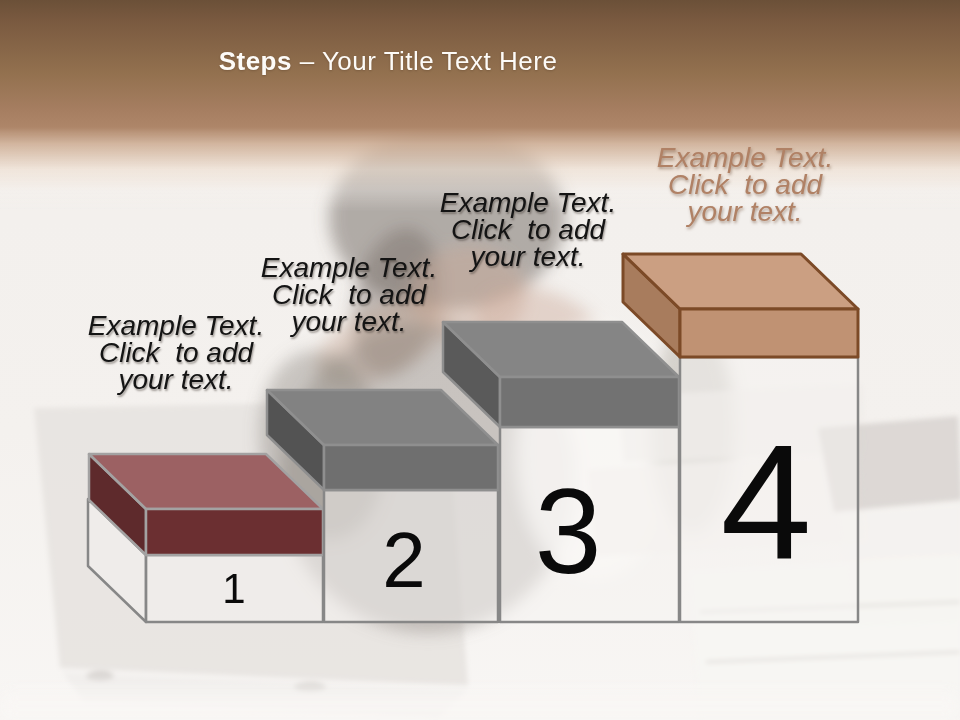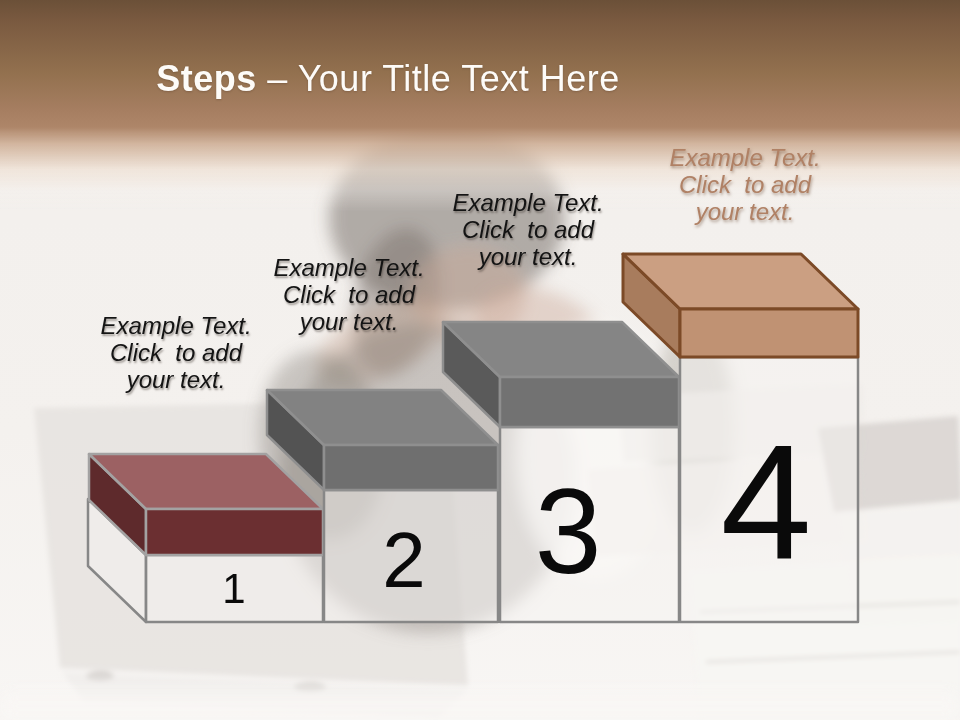--- a/index.html
+++ b/index.html
@@ -10,28 +10,28 @@
   }
   .layer{position:absolute;left:0;top:0;width:960px;height:720px;}
   .header-gradient{
     position:absolute;left:0;top:0;width:960px;height:212px;
     background:linear-gradient(180deg,
       #6b5038 0%, #7a5a40 10%, #93714f 35%, #a67e61 52%, #ae8669 60%,
       rgba(206,174,149,0.88) 68%, rgba(238,222,208,0.62) 80%,
       rgba(246,241,236,0.35) 90%, rgba(247,243,238,0) 100%);
   }
   .slide-title{
-    position:absolute;left:0;top:58px;width:776px;text-align:center;
-    font-size:36px;color:#fdfbf8;white-space:pre;letter-spacing:0.5px;
+    position:absolute;left:0;top:46px;width:776px;text-align:center;
+    font-size:26px;color:#fdfbf8;white-space:pre;letter-spacing:0.5px;
     text-shadow:0 1px 2px rgba(60,40,25,0.25);
   }
   .slide-title .em{font-weight:bold;}
   .step-label{
     position:absolute;width:220px;text-align:center;font-style:italic;
-    font-size:24px;line-height:27px;color:#141414;white-space:pre-wrap;
+    font-size:28px;line-height:27px;color:#141414;white-space:pre-wrap;
     text-shadow:1px 1.5px 2px rgba(60,50,45,0.45);
   }
   .step-label.faded{
     color:#b08165;
     text-shadow:1px 2px 3px rgba(110,78,55,0.5);
   }
   #label-1{left:66px;top:312px;}
   #label-2{left:239px;top:254px;}
   #label-3{left:418px;top:189px;}
   #label-4{left:635px;top:144px;}

